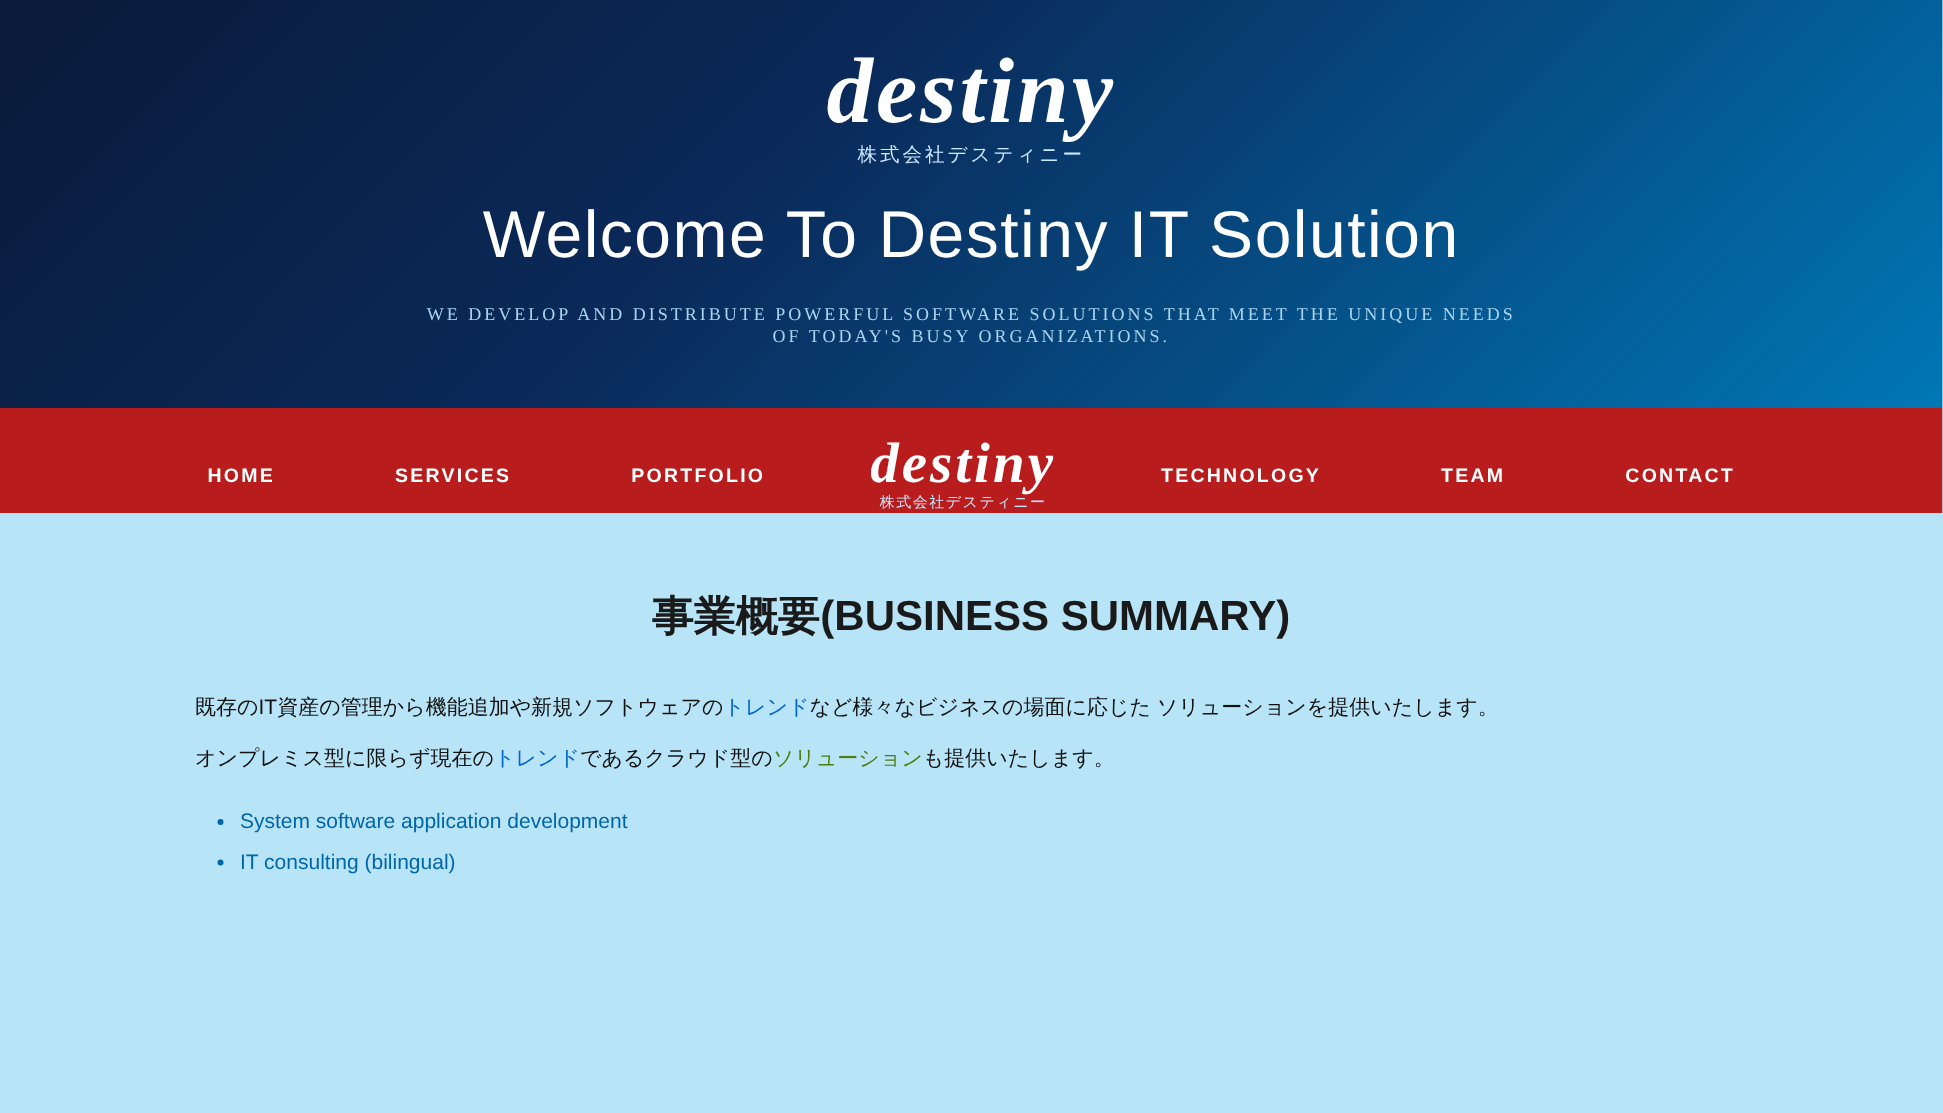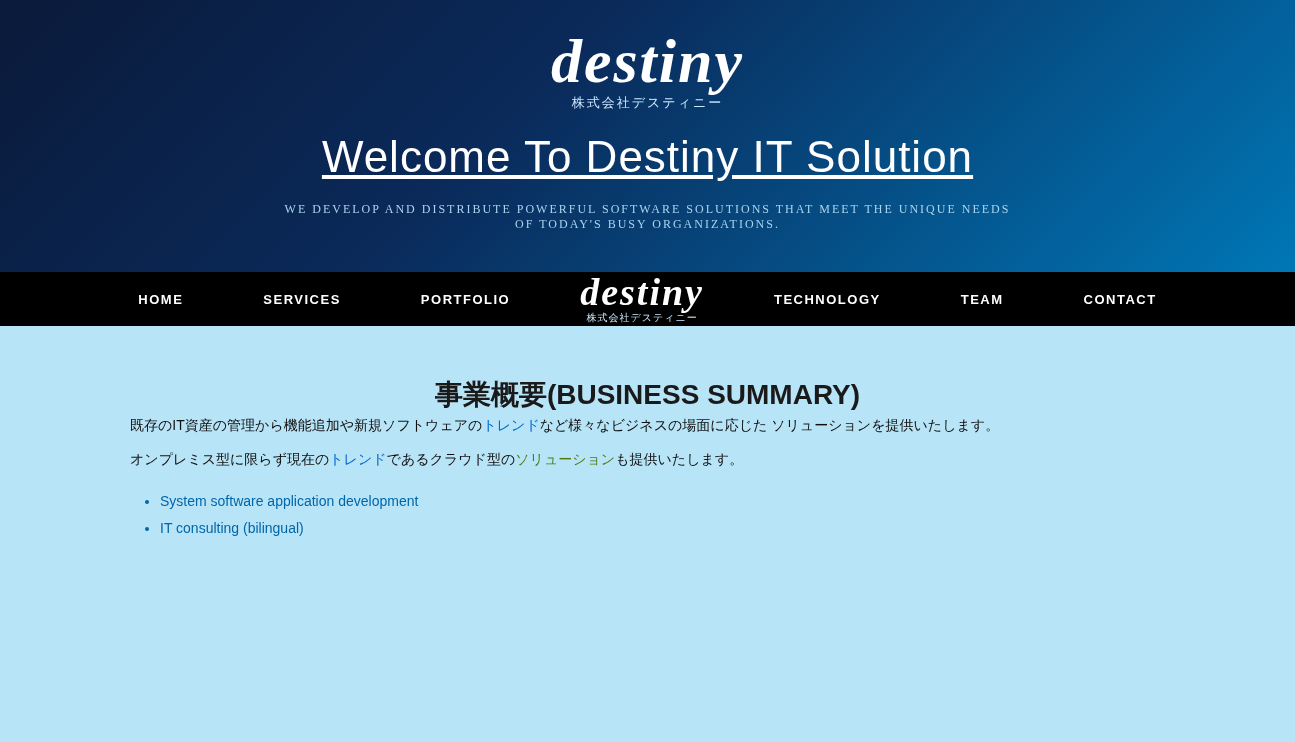--- a/index.html
+++ b/index.html
@@ -28,39 +28,38 @@
       color: #cce8ff;
       letter-spacing: 2px;
       margin-top: 2px;
     }
     .hero-title {
       font-size: 44px;
       font-weight: 300;
       color: white;
       margin-bottom: 20px;
       letter-spacing: 1px;
-      text-decoration: underline;
     }
     .hero-subtitle {
       font-size: 12px;
       color: #aad4ee;
       letter-spacing: 2px;
       text-transform: uppercase;
       max-width: 750px;
       margin: 0 auto;
       font-family: Liberation Serif, serif;
     }
 
     
     .navbar {
-      background: #000000;
+      background: #b91c1c;
       display: flex;
-      align-items: center;
+      align-items: flex-end;
       justify-content: center;
-      height: 54px;
+      height: 70px;
       position: relative;
     }
     .nav-links {
       display: flex;
       align-items: center;
       gap: 0;
       width: 100%;
       justify-content: center;
     }
     .nav-item {
@@ -98,20 +97,21 @@
     
     .main-content {
       background: #b8e4f7;
       padding: 50px 130px 60px;
     }
     .section-title {
       text-align: center;
       font-size: 28px;
       font-weight: bold;
       color: #1a1a1a;
+      margin-bottom: 30px;
     }
     .intro-text {
       font-size: 14px;
       color: #111;
       margin-bottom: 10px;
       line-height: 1.7;
     }
     ul.feature-list {
       list-style: disc;
       margin-left: 30px;

